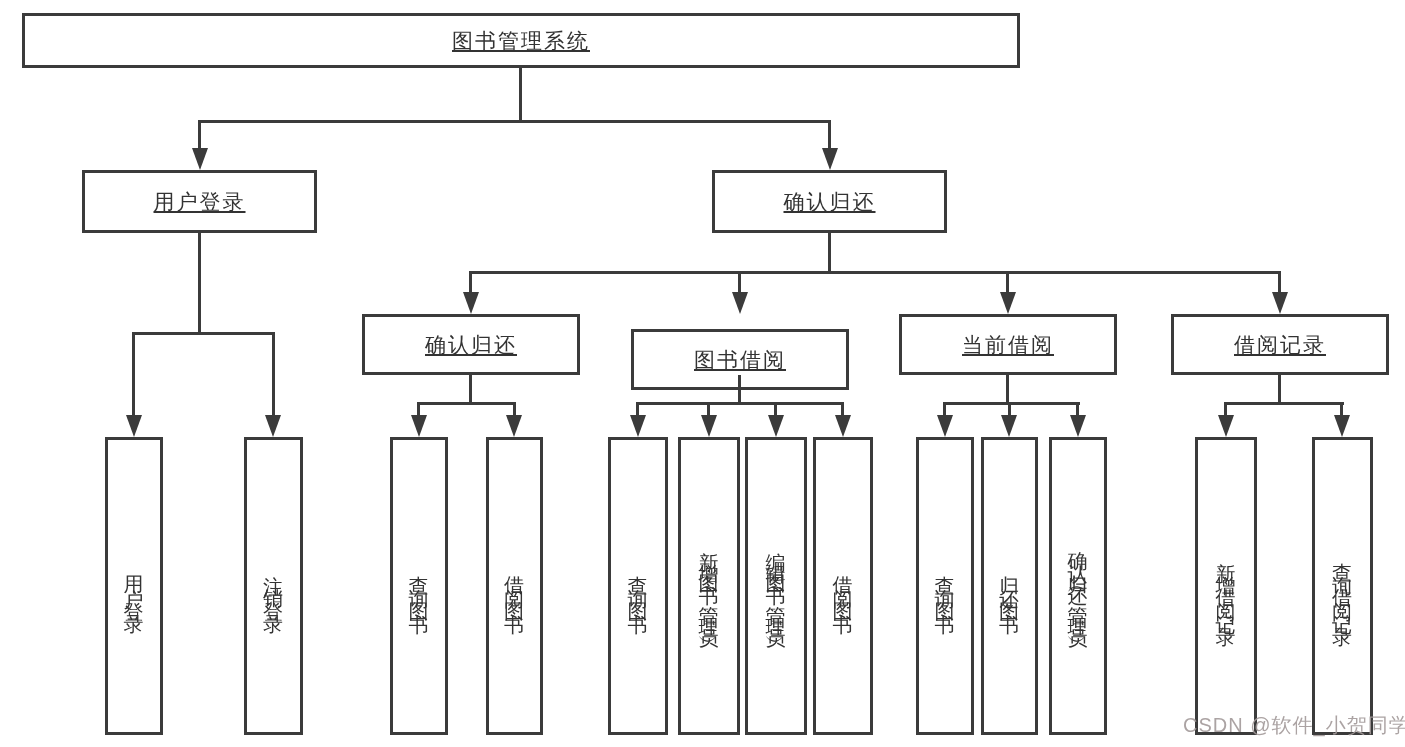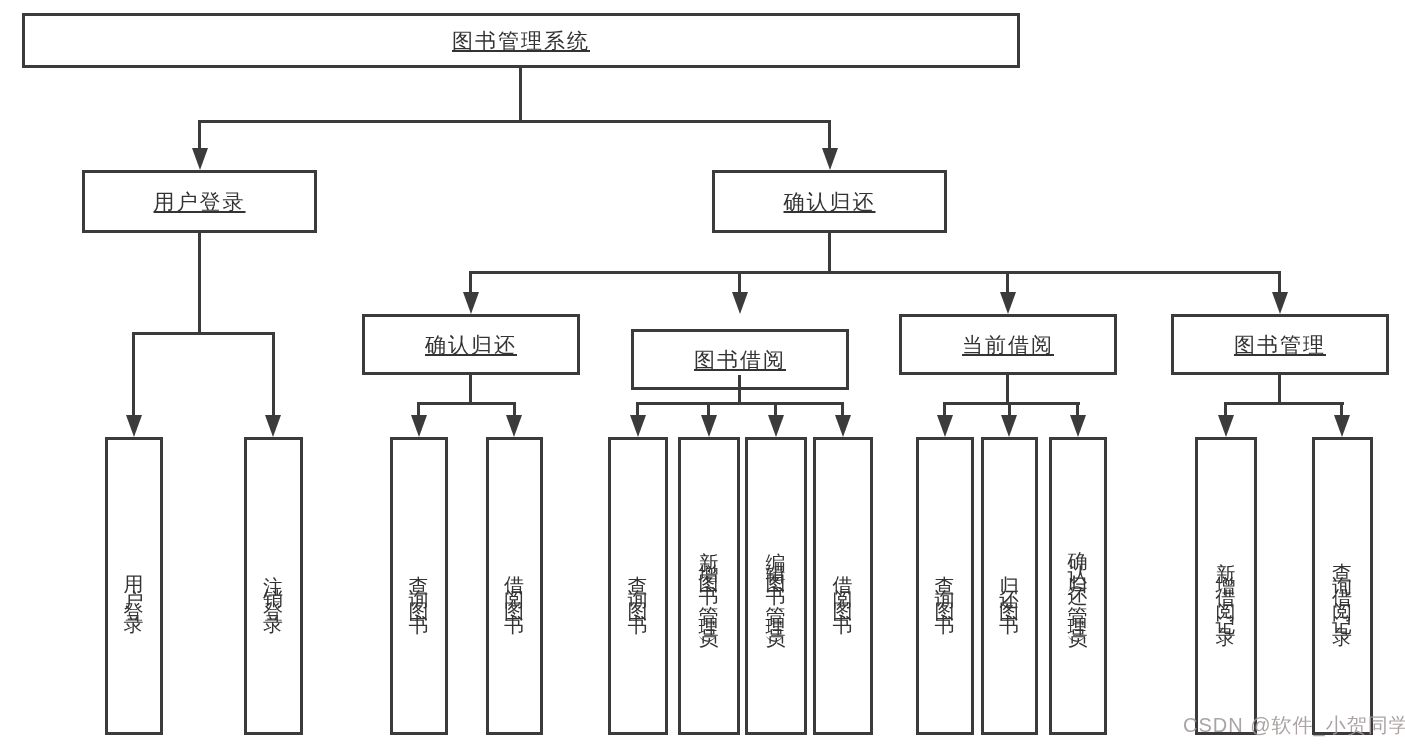--- a/index.html
+++ b/index.html
@@ -95,21 +95,21 @@
   <div class="box hbox" style="left:362px;top:314px;width:218px;height:61px">
     <span>确认归还</span>
   </div>
   <div class="box hbox" style="left:631px;top:329px;width:218px;height:61px">
     <span>图书借阅</span>
   </div>
   <div class="box hbox" style="left:899px;top:314px;width:218px;height:61px">
     <span>当前借阅</span>
   </div>
   <div class="box hbox" style="left:1171px;top:314px;width:218px;height:61px">
-    <span>图书管理</span>
+    <span>借阅记录</span>
   </div>
 
   <div class="line" style="left:469px;top:375px;width:3px;height:30px"></div>
   <div class="line" style="left:417px;top:402px;width:99px;height:3px"></div>
   <div class="line" style="left:417px;top:402px;width:3px;height:15px"></div>
   <div class="arrow" style="left:411px;top:415px"></div>
   <div class="line" style="left:513px;top:402px;width:3px;height:15px"></div>
   <div class="arrow" style="left:506px;top:415px"></div>
 
   <div class="line" style="left:738px;top:375px;width:3px;height:30px"></div>

